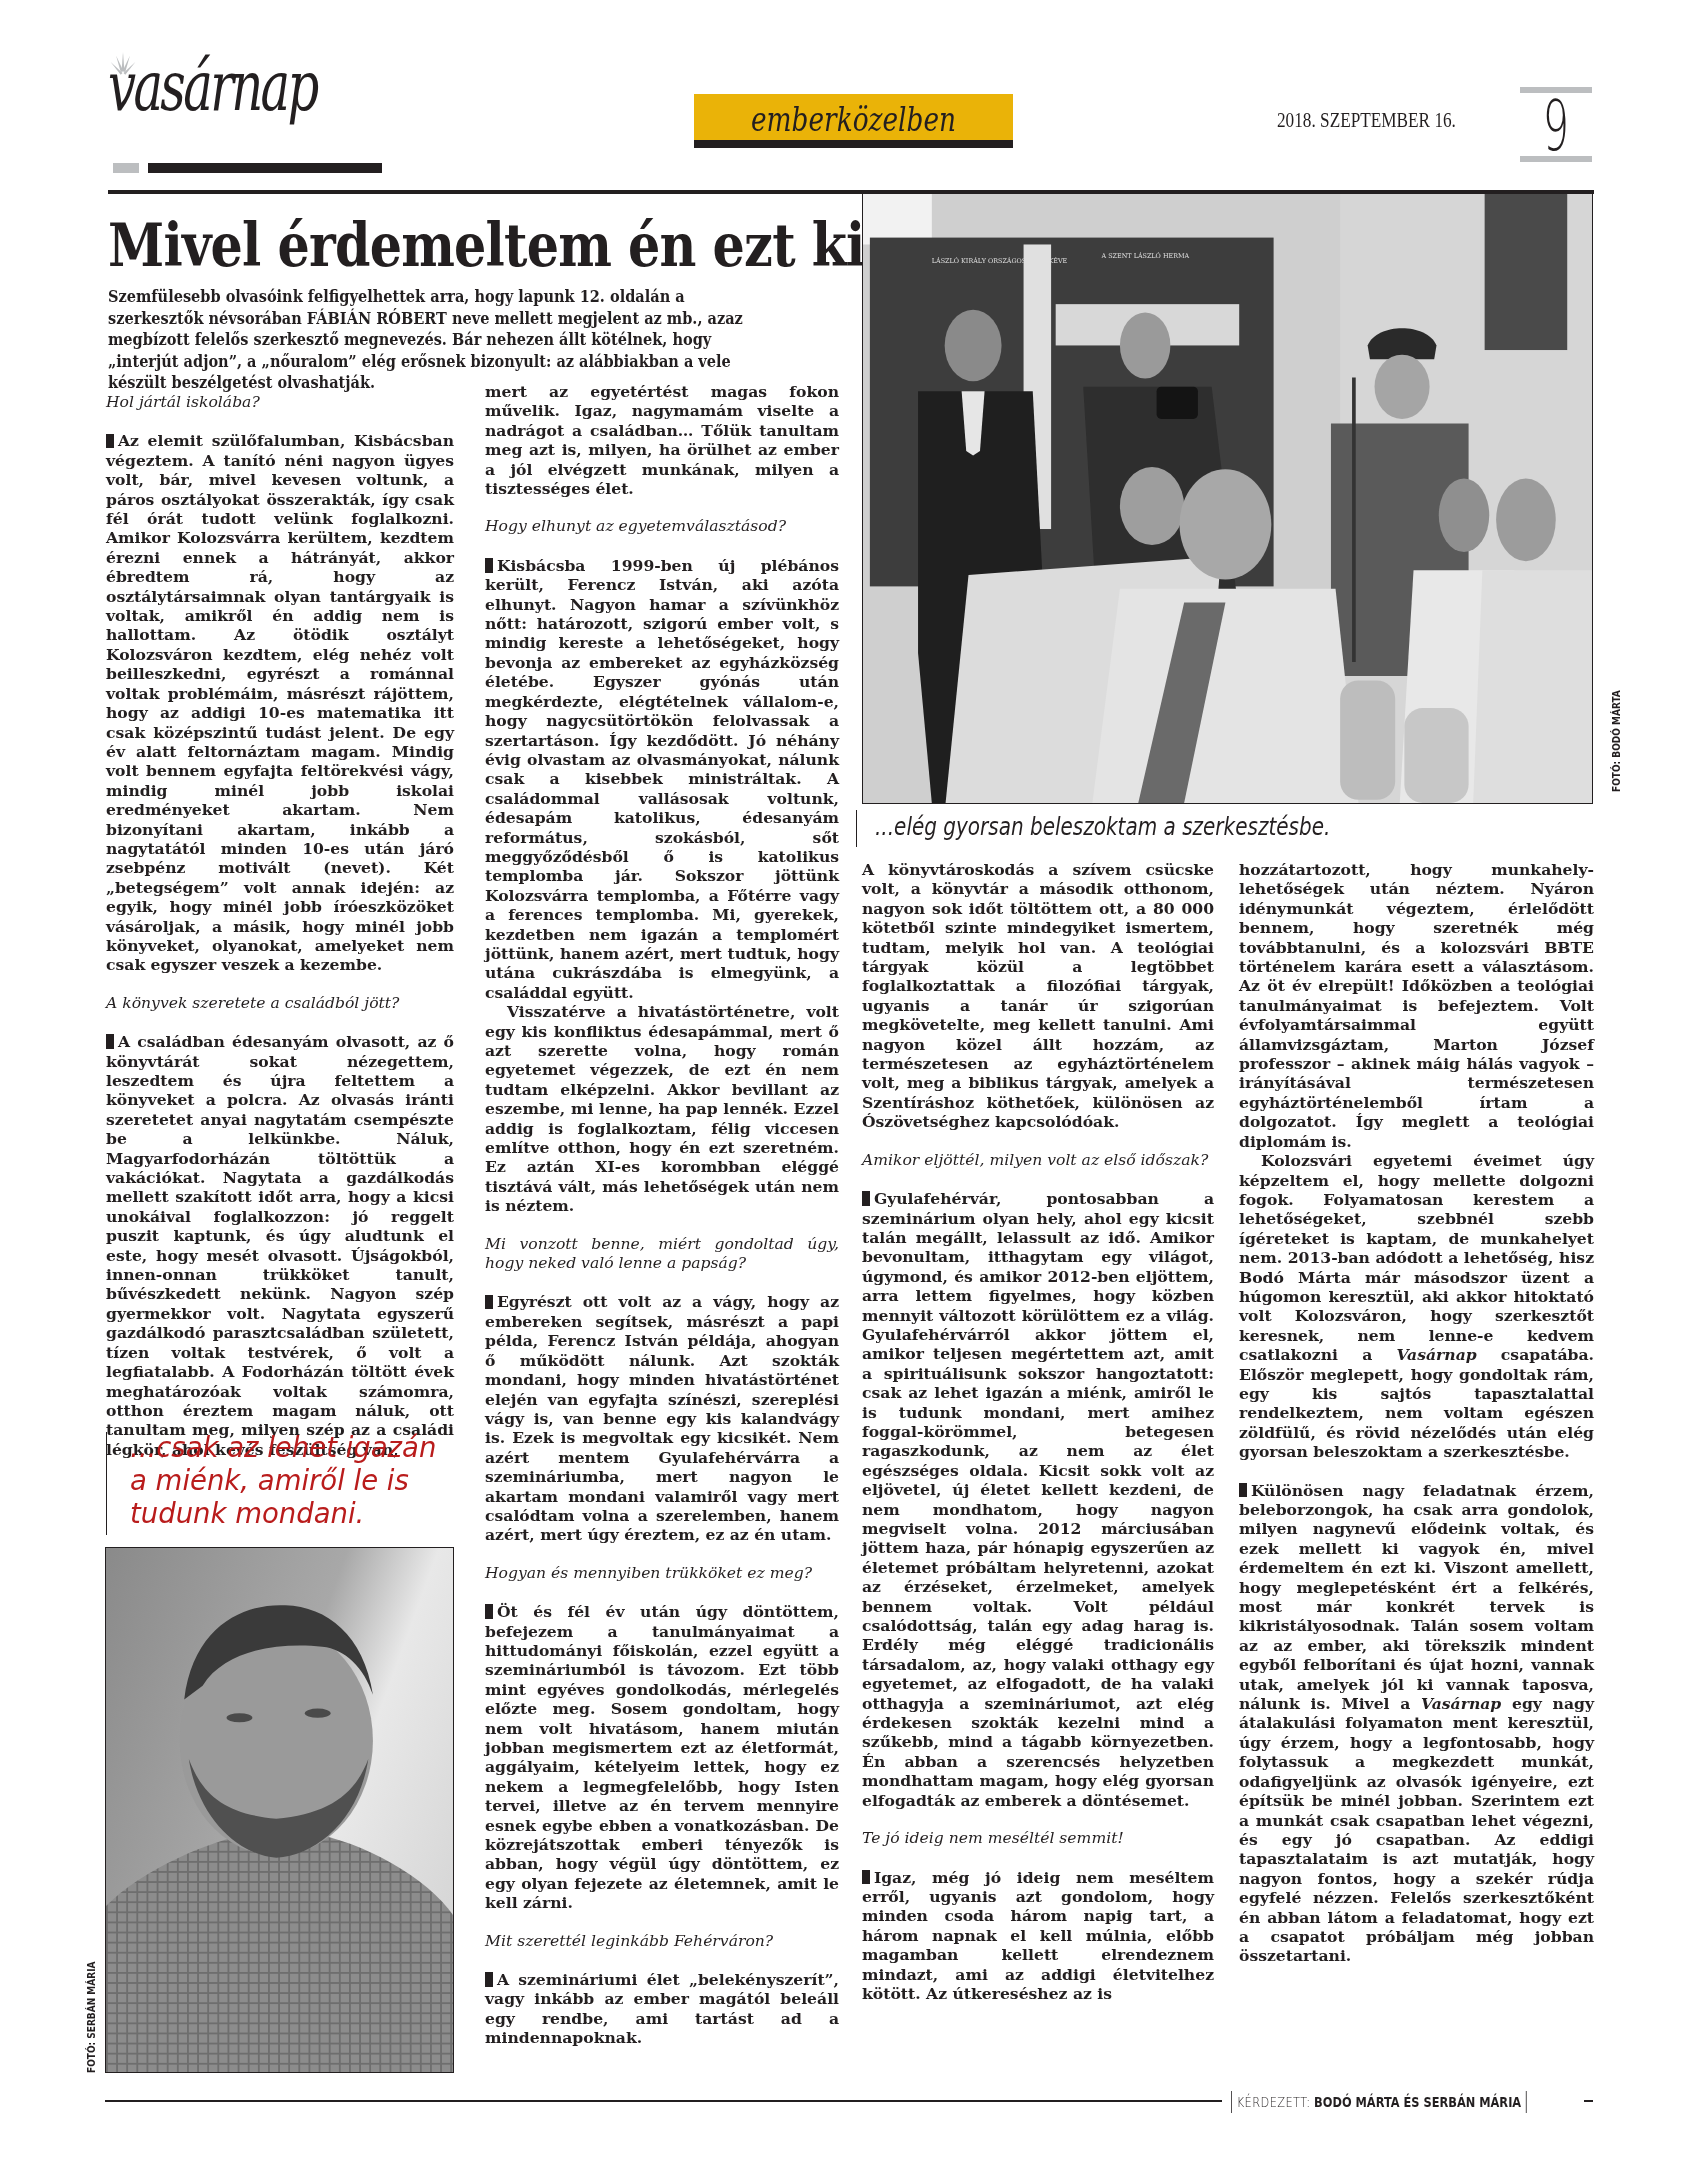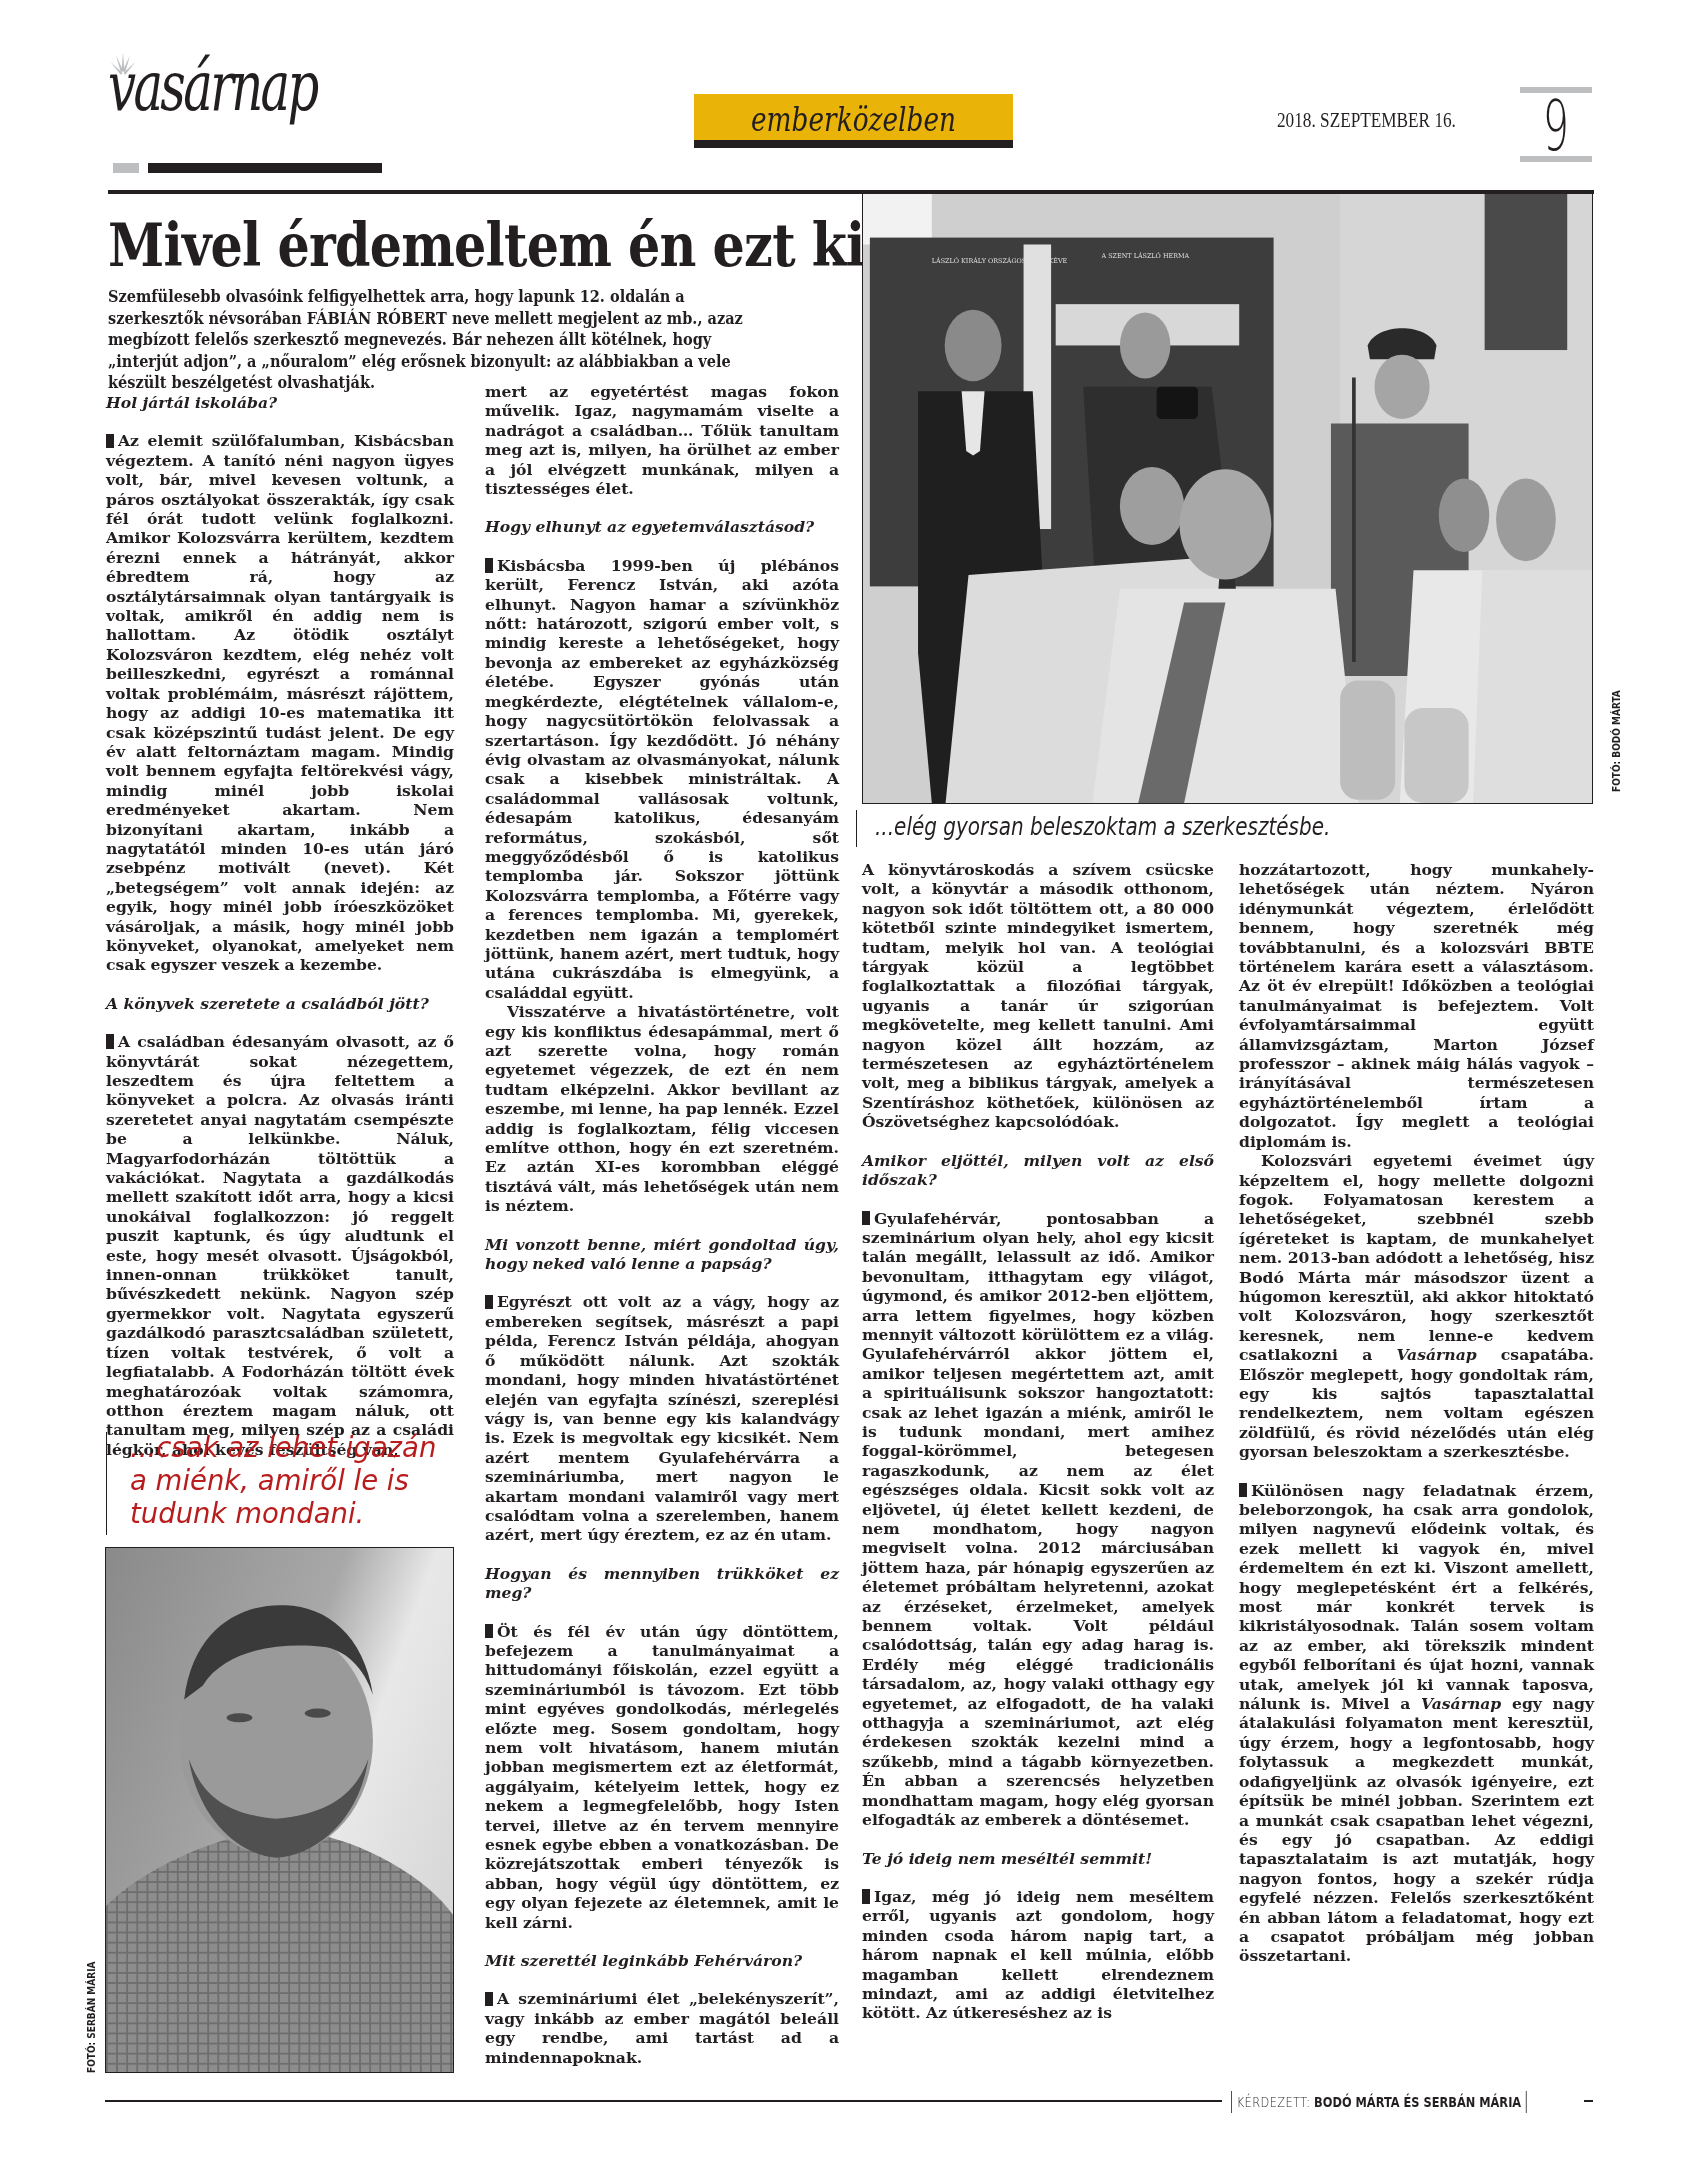--- a/index.html
+++ b/index.html
@@ -21,21 +21,21 @@
   .page-num { left:1515px; top:92px; width:82px; text-align:center; font-family:"DejaVu Sans", sans-serif; font-weight:300; font-size:69px; line-height:1; transform:scaleX(0.6); color:#231f20; }
   .header-rule { left:108px; top:190px; width:1486px; height:3.7px; background:#231f20; }
 
   
   .headline { left:108px; top:215px; font-family:"DejaVu Serif", serif; font-weight:bold; font-size:59px; letter-spacing:-0.9px; transform:scaleX(0.86); transform-origin:left top; line-height:1.05; white-space:nowrap; }
   .intro { left:108px; top:286px; width:755px; font-family:"DejaVu Serif", serif; font-weight:bold; font-size:16.5px; line-height:21.5px; transform:scaleX(0.88); transform-origin:left top; }
 
   
   .col { position:absolute; font-family:"DejaVu Serif", serif; font-size:15.6px; line-height:19.4px; text-align:justify; hyphens:manual; }
   .col p { margin:0;font-weight:bold; }
-  .col .q { font-weight:bold; font-style:italic; margin:0 0 19px 0; }
+  .col .q { font-weight:normal; font-style:italic; margin:0 0 19px 0; }
   .col .a { margin-bottom:19px; }
   .col .a.last { margin-bottom:0; }
   .col .indent { text-indent:22px; }
   .marker { display:inline-block; width:8.2px; height:14.6px; background:#231f20; vertical-align:-1.8px; margin-right:3.7px; }
   .col1 { left:106px; top:393px; width:348px; }
   .col2 { left:485px; top:382px; width:354px; }
   .col3 { left:862px; top:860px; width:352px; }
   .col4 { left:1239px; top:860px; width:355px; }
 
   

